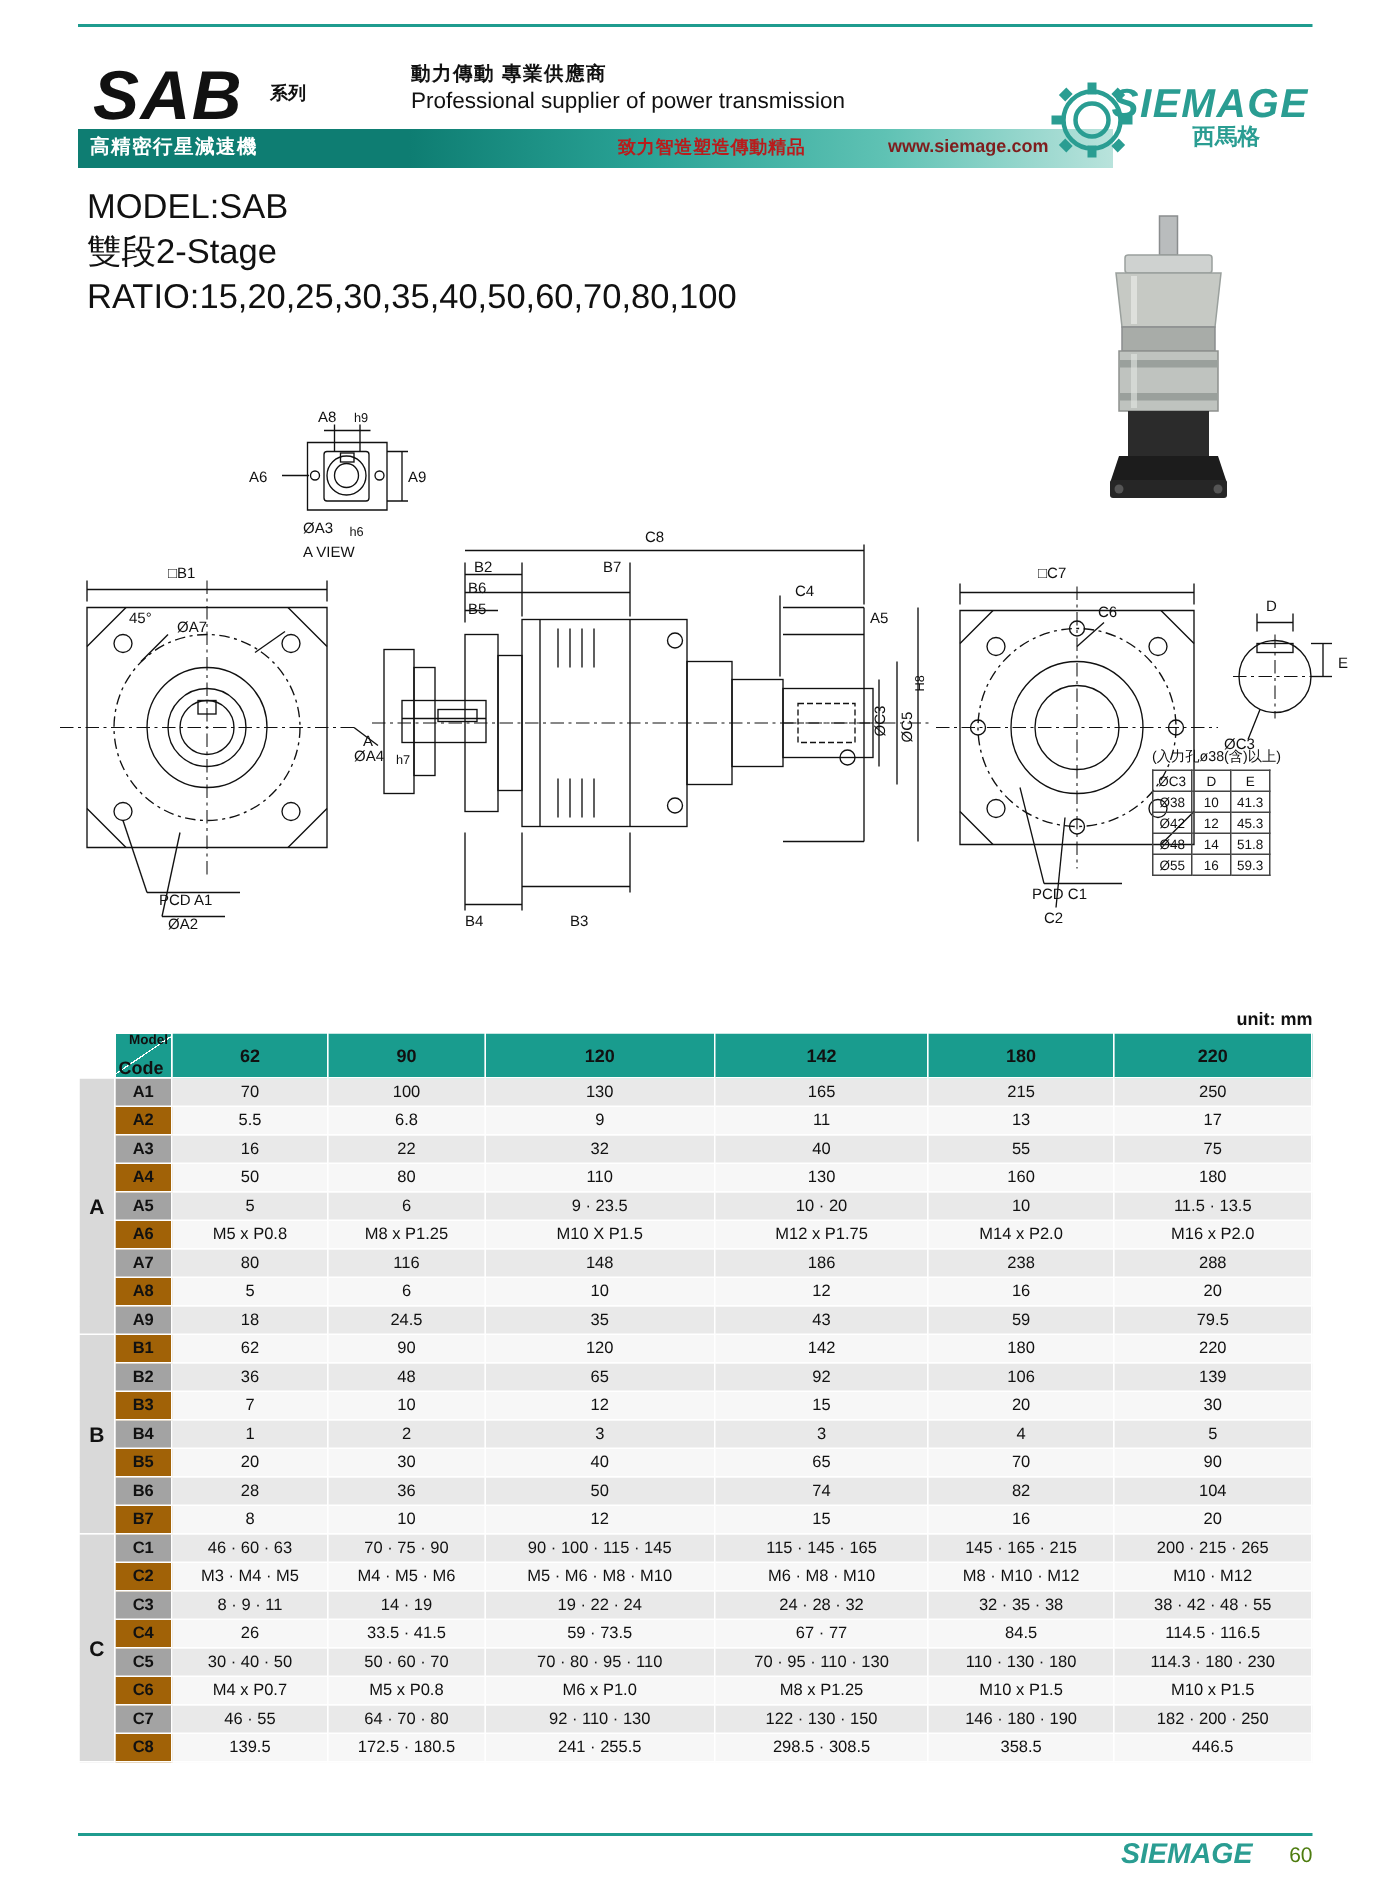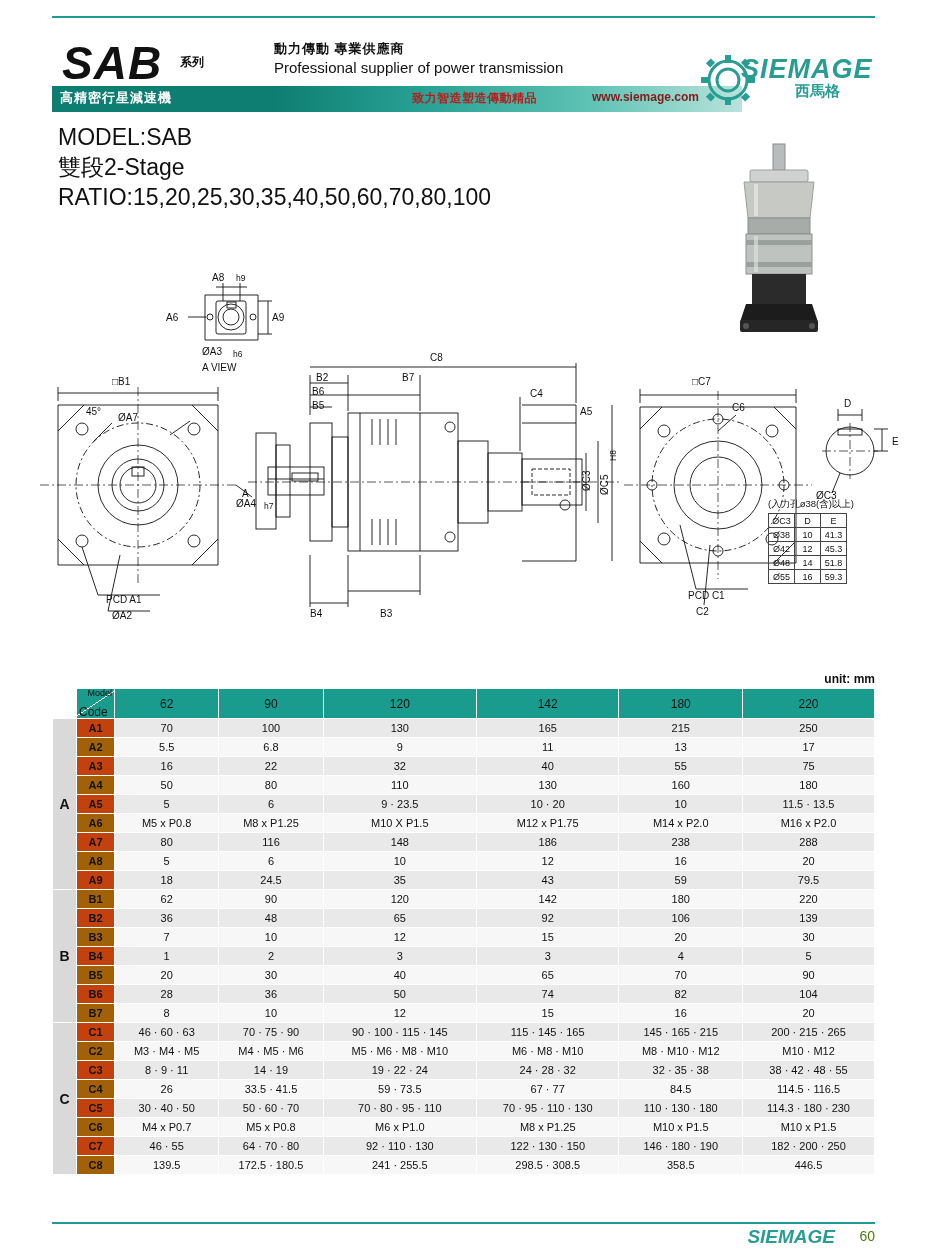--- a/index.html
+++ b/index.html
@@ -90,38 +90,38 @@
   .tbl-wrap { position:absolute; left:52px; top:688px; width:823px; }
   table.spec { border-collapse:collapse; width:823px; font-size:11px; }
   table.spec td, table.spec th {
     border:1px solid #ffffff;
     text-align:center;
     padding:2px 0;
     height:19px;
     color:#111;
   }
   .hdr-cell {
-    background:#199c8e; color:#ffffff; font-weight:normal; font-size:12px;
+    background:#199c8e; color:#ffffff; font-weight:bold; font-size:12px;
     border:1px solid #ffffff;
   }
   .hdr-corner {
     background:#199c8e; color:#ffffff; font-size:9px;
     position:relative; width:38px;
   }
   .corner-inner { position:relative; width:100%; height:100%; }
   .corner-model { position:absolute; right:2px; top:-3px; font-size:9px; }
   .corner-code  { position:absolute; left:2px; bottom:-3px; font-size:12px; }
   .corner-diag {
     position:absolute; left:0; top:0; width:100%; height:100%;
     background:linear-gradient(to bottom right, transparent 0%, transparent 49%, #ffffff 49%, #ffffff 51%, transparent 51%, transparent 100%);
   }
   .grp {
     background:#d9d9d9; font-weight:bold; font-size:14px; width:24px;
   }
-  .code-cell { background:#c2410c; font-weight:bold; width:38px; }
+  .code-cell { background:#a3a3a3; font-weight:bold; width:38px; }
   .code-cell.alt { background:#a16207; }
   tr.odd td.val { background:#e9e9e9; }
   tr.even td.val { background:#f7f7f7; }
 
   
   .mini-wrap { position:absolute; left:768px; top:498px; }
   .mini-title { font-size:9.5px; color:#111; margin-bottom:2px; }
   table.mini { border-collapse:collapse; font-size:9px; }
   table.mini td {
     border:1px solid #444; padding:0 3px; height:14px; text-align:center;

